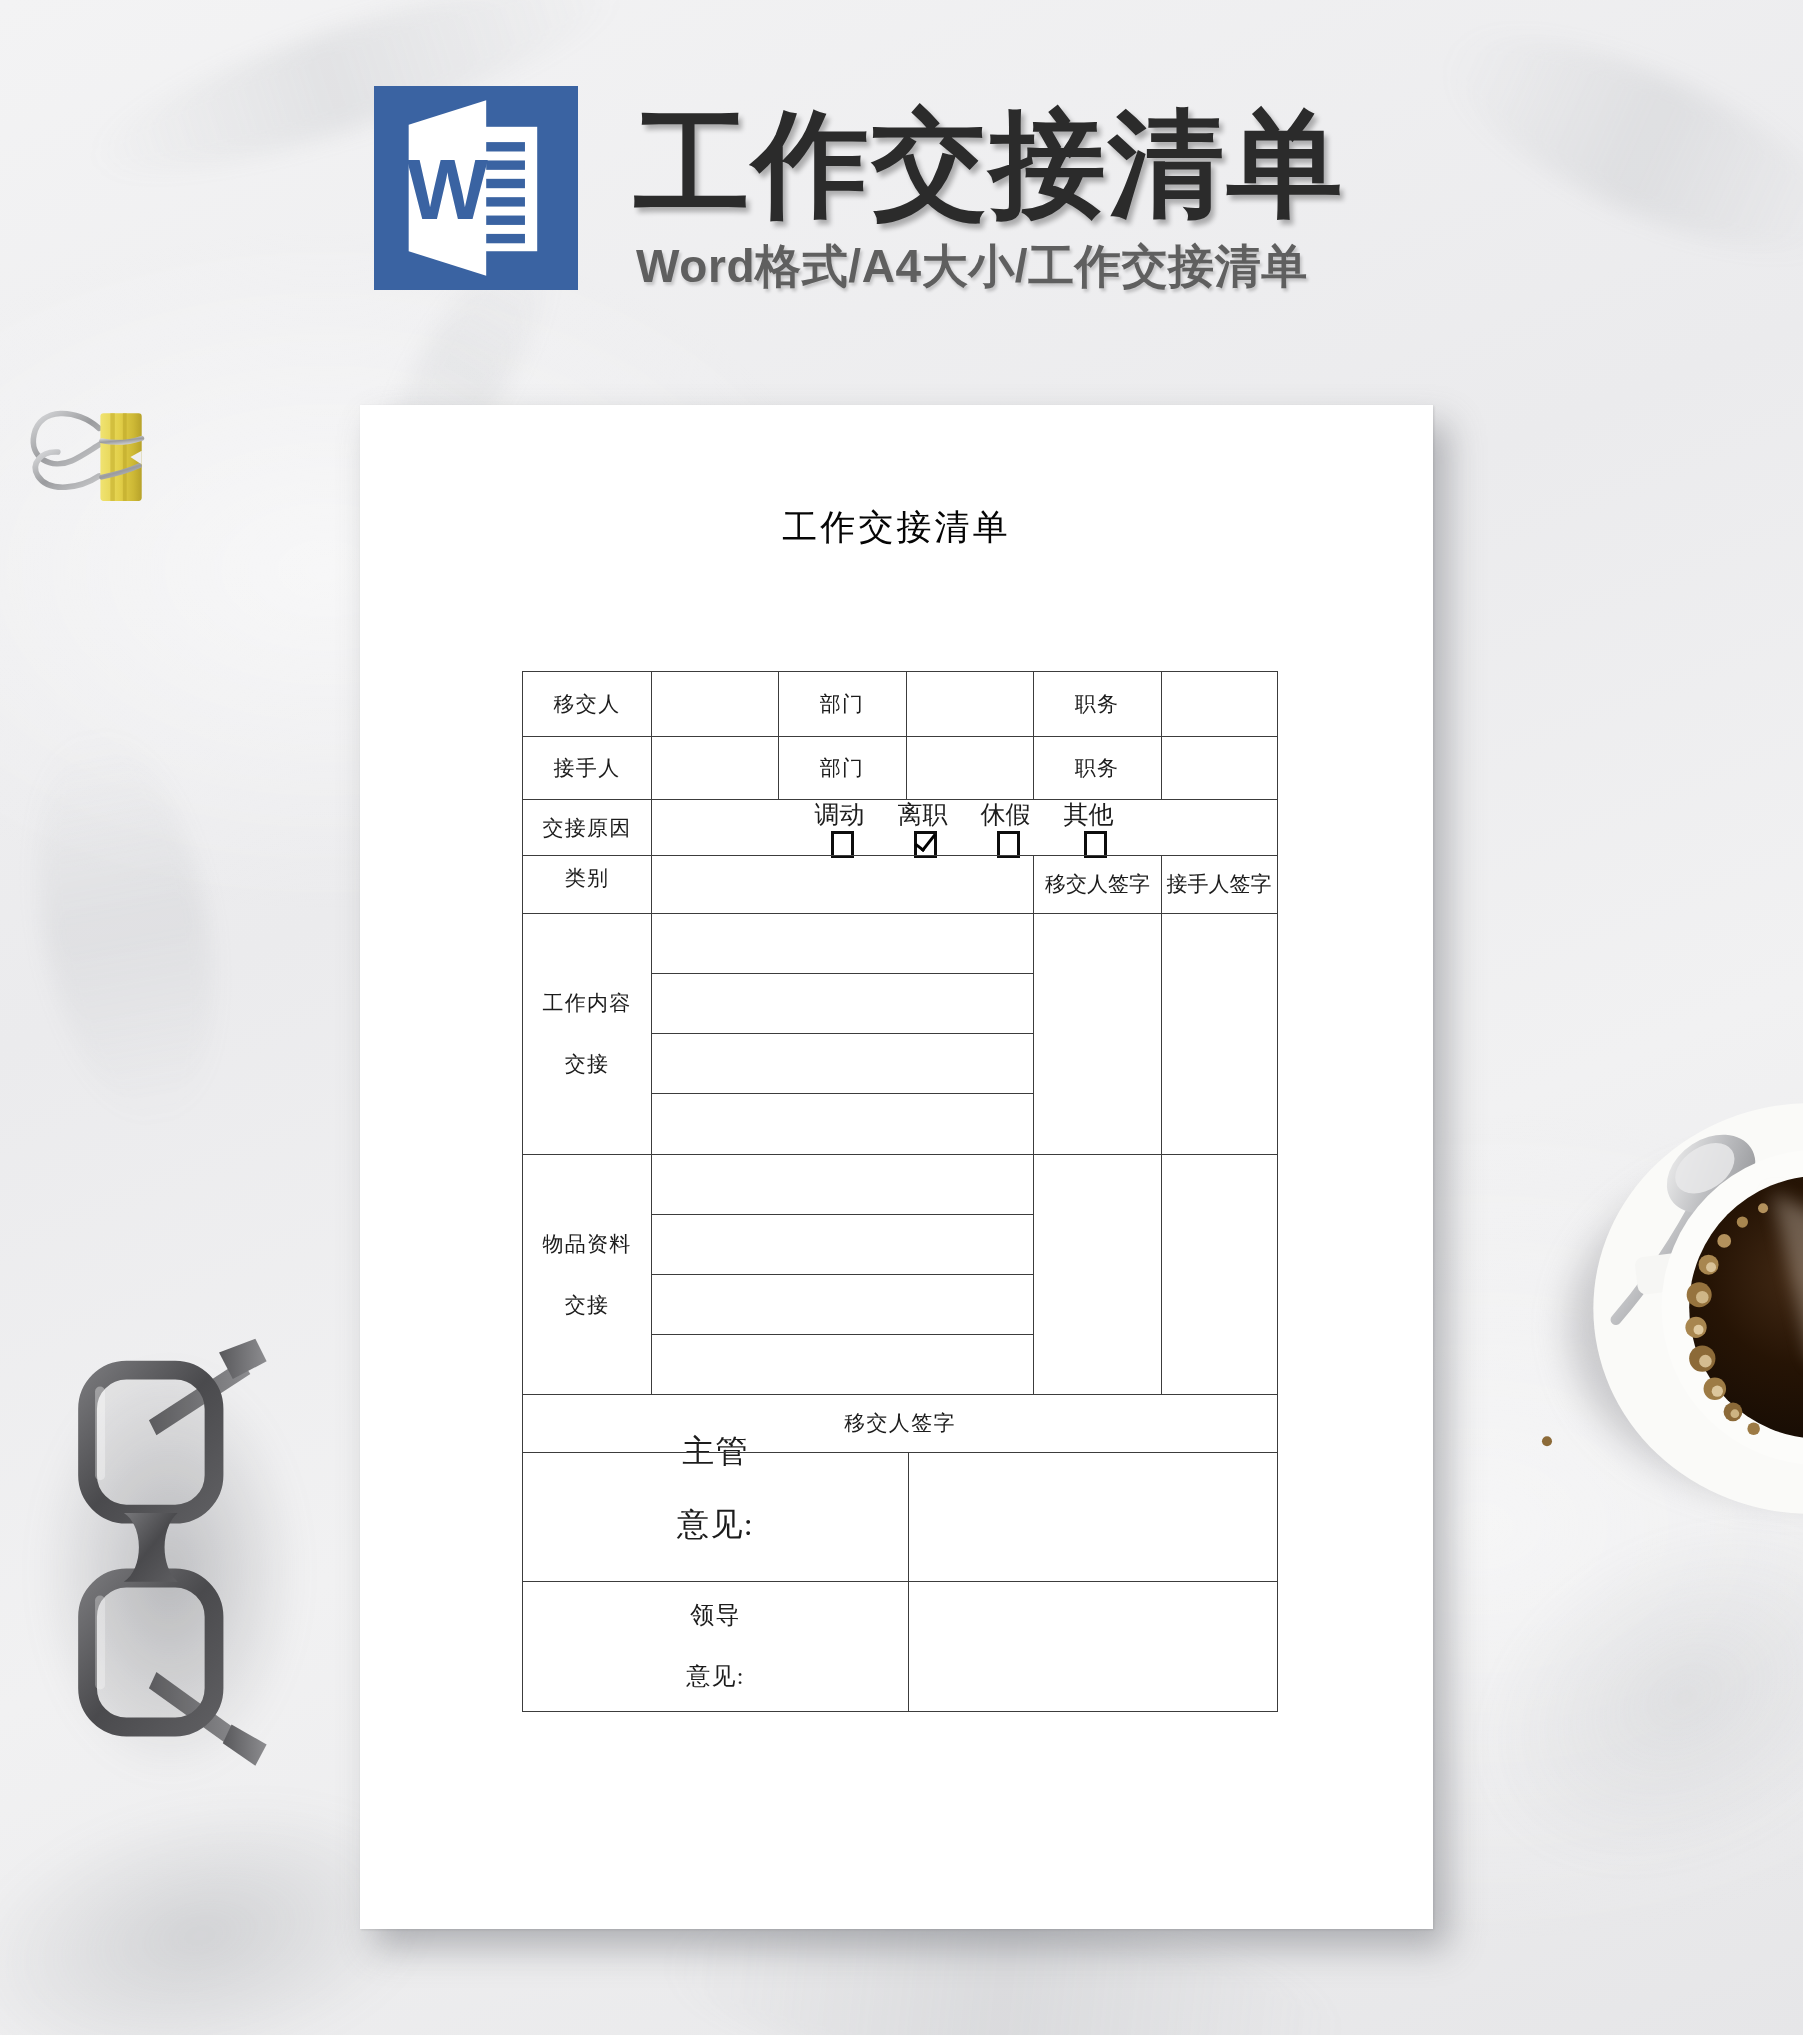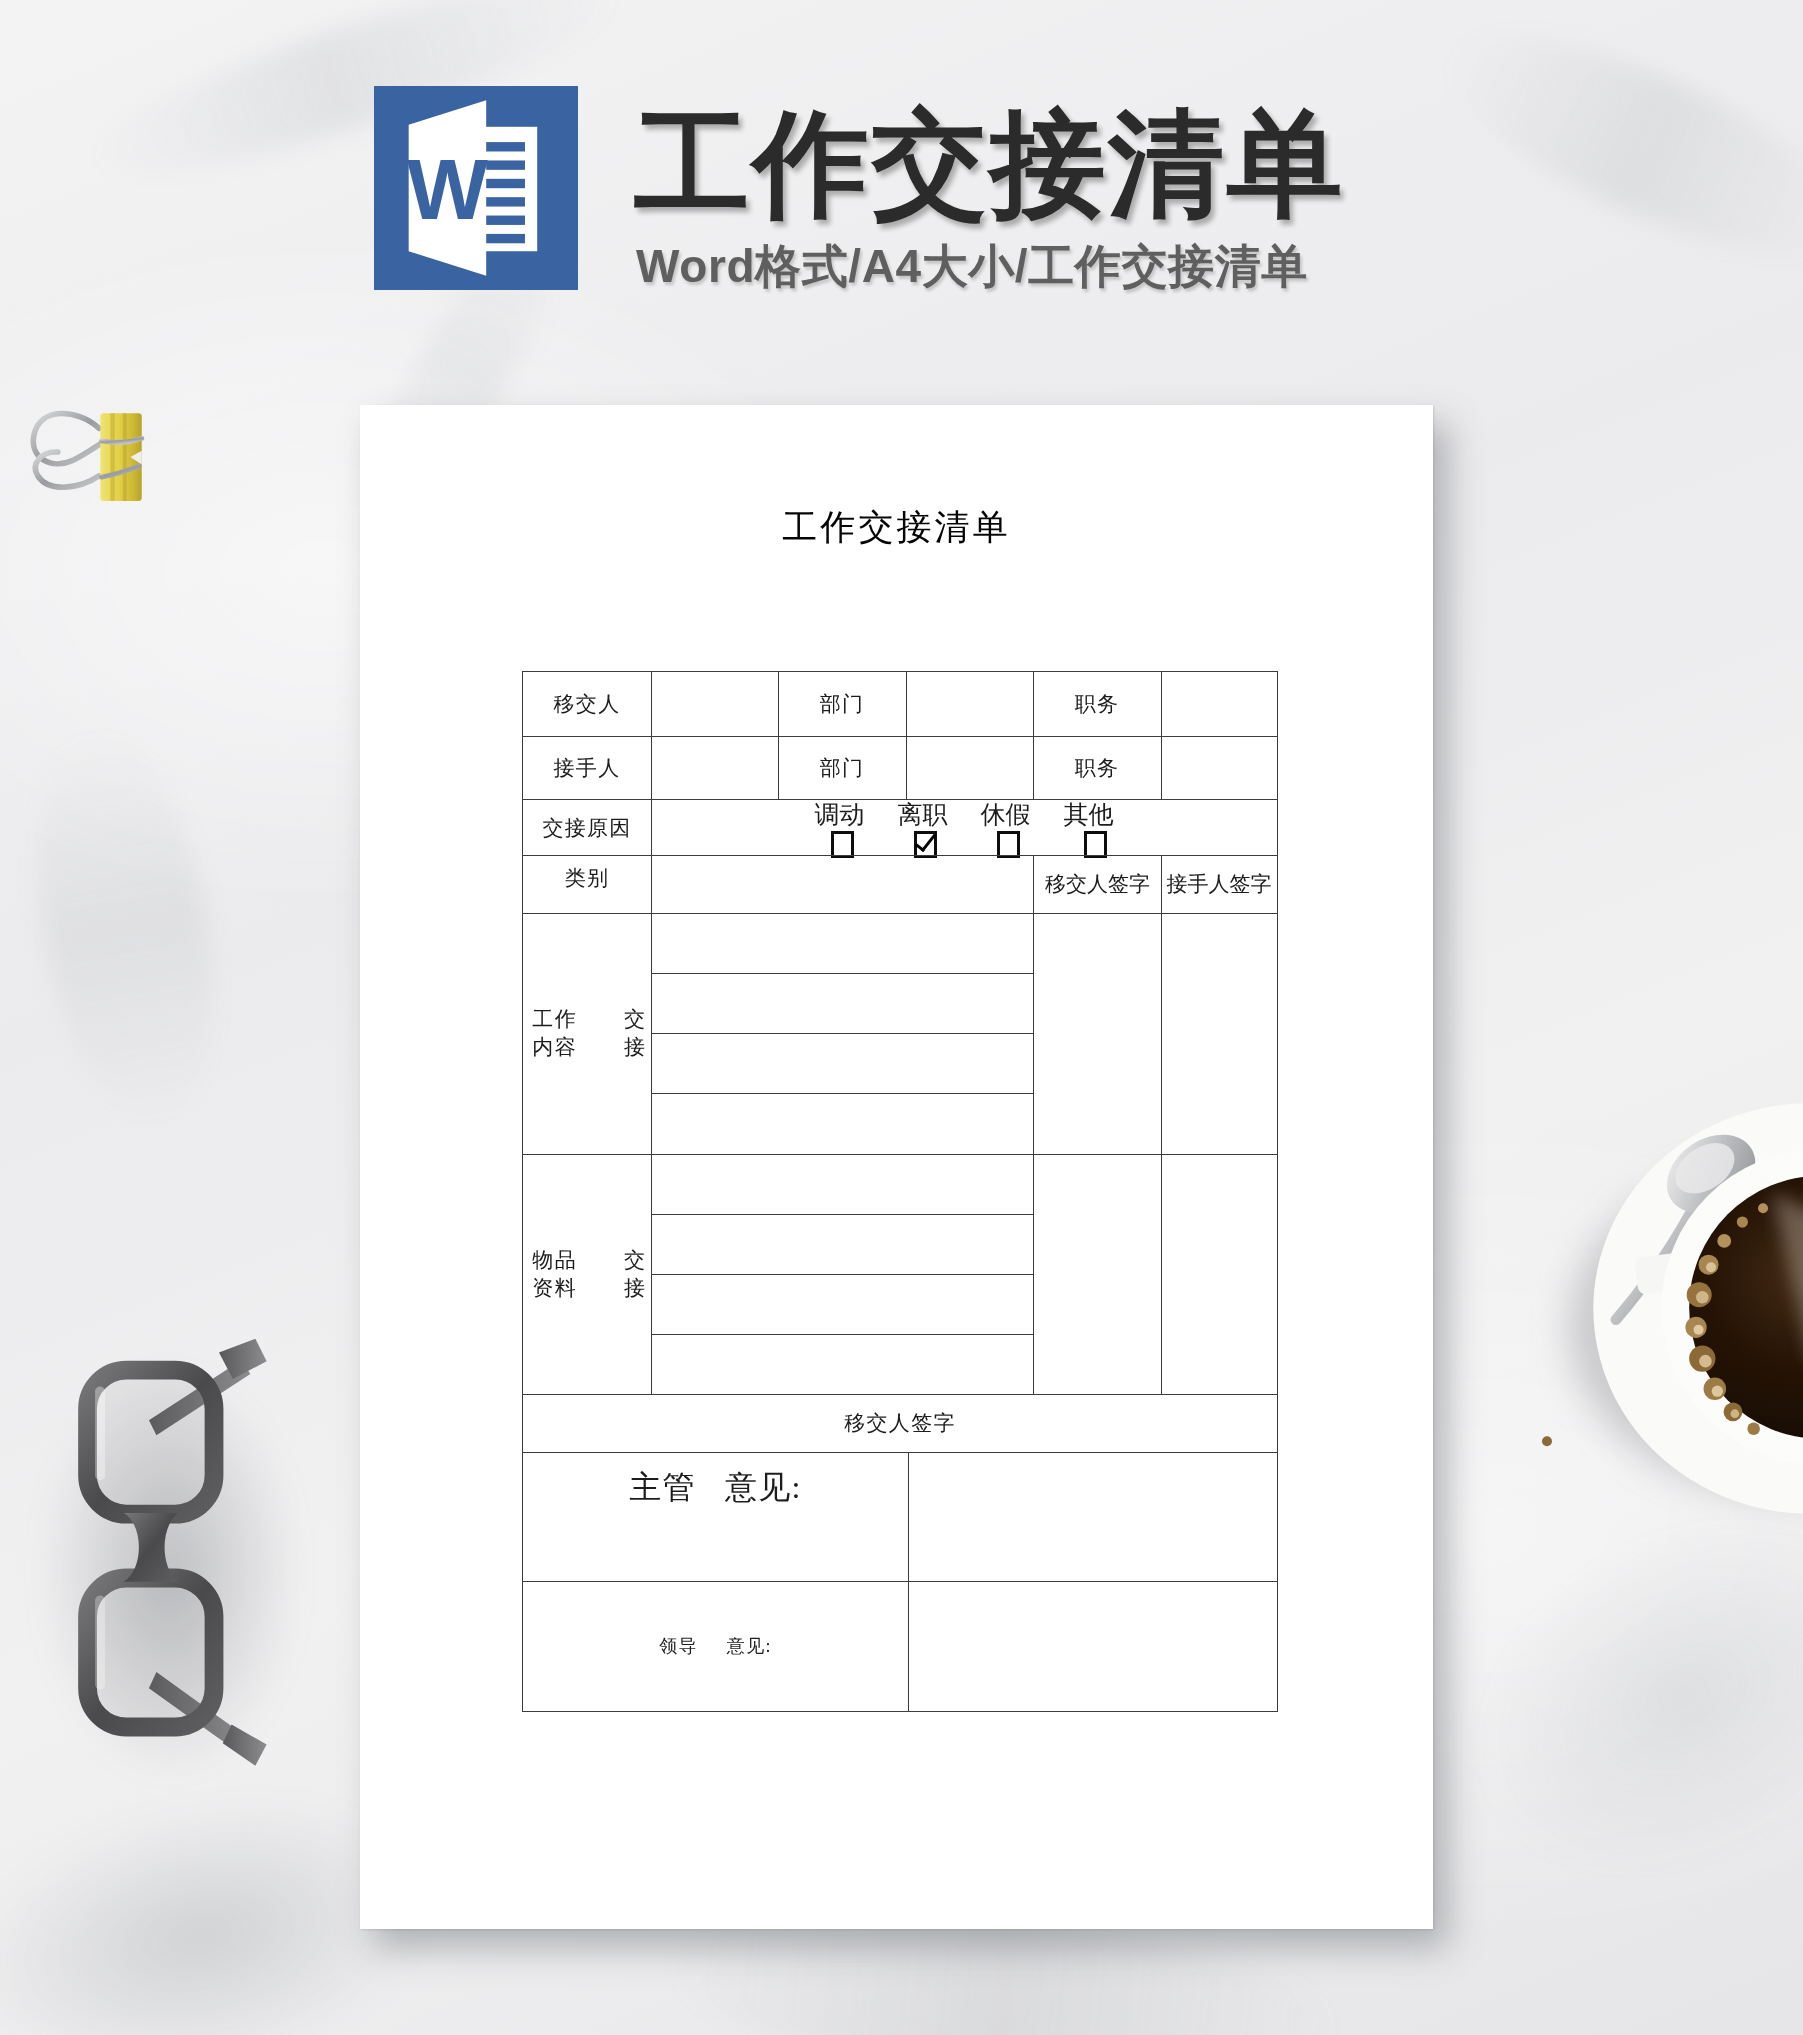--- a/index.html
+++ b/index.html
@@ -58,21 +58,21 @@
     font-family:"Liberation Serif","DejaVu Serif",serif;color:#1c1c1c;
   }
   .hline,.vline{position:absolute;background:#3c3c3c;}
   .hline{height:1.3px;}
   .vline{width:1.3px;}
   .cell{
     position:absolute;display:flex;align-items:center;justify-content:center;
     font-size:21px;letter-spacing:1.3px;
   }
   .cell.small{font-size:21px;letter-spacing:0;font-family:Liberation Serif, serif;}
-  .cell.two-line{flex-direction:row;}
+  .cell.two-line{flex-direction:column;}
   .cell.two-line .ln{display:block;text-align:center;}
   .gap52{gap:33px;}
   .gap46{gap:29px;}
   .options{position:absolute;display:flex;align-items:center;justify-content:center;gap:33px;font-size:25px;}
   .opt{display:flex;align-items:center;flex-direction:column;}
   .cbx{
     position:relative;display:inline-block;width:17.5px;height:21px;
     border:3.1px solid #0d0d0d;margin-left:6.3px;background:#fff;
   }
   .cbx.checked::after{
@@ -192,21 +192,21 @@
       <span class="ln">交接</span>
     </div>
 
     <div class="cell" style="left:0;top:722px;width:754px;height:58px">移交人签字</div>
 
     <div class="cell two-line gap46" style="left:0;top:751px;width:385px;height:130px;font-size:32px">
       <span class="ln">主管</span>
       <span class="ln">意见:</span>
     </div>
     <div class="cell" style="left:385px;top:780px;width:369px;height:130px"></div>
-    <div class="cell two-line gap46" style="left:0;top:909px;width:385px;height:129px;font-size:18px">
+    <div class="cell two-line gap46" style="left:0;top:909px;width:385px;height:129px;font-size:24px">
       <span class="ln">领导</span>
       <span class="ln">意见:</span>
     </div>
     <div class="cell" style="left:385px;top:909px;width:369px;height:129px"></div>
   <div class="hline" style="left: 0px; top: 64px; width: 754px;"></div>
       <div class="hline" style="left: 0px; top: 127px; width: 754px;"></div>
       <div class="hline" style="left: 0px; top: 183px; width: 754px;"></div>
       <div class="hline" style="left: 0px; top: 241px; width: 754px;"></div>
       <div class="hline" style="left: 0px; top: 482px; width: 754px;"></div>
       <div class="hline" style="left: 0px; top: 722px; width: 754px;"></div>

